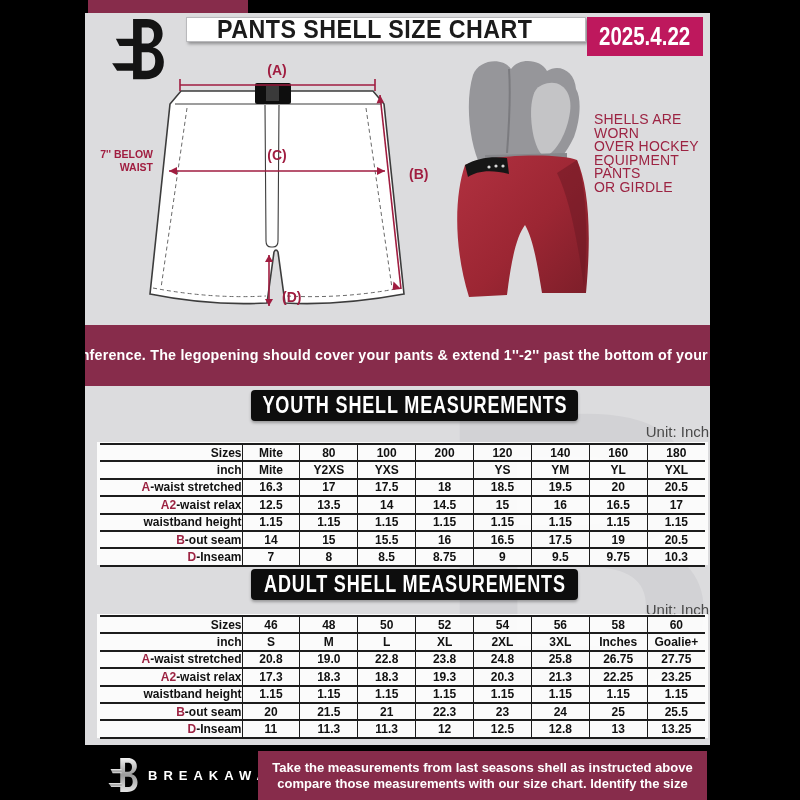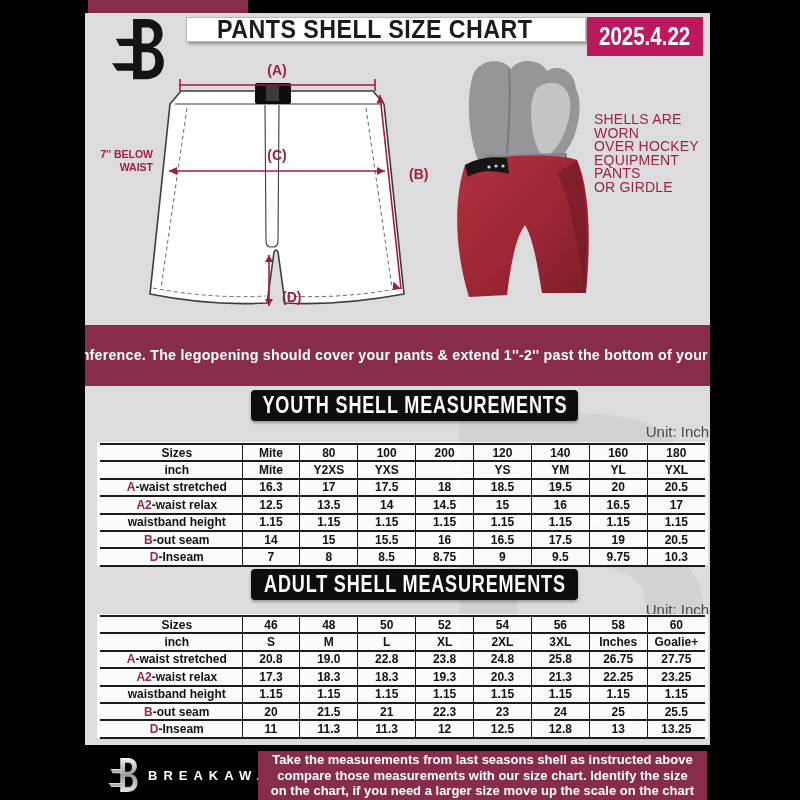--- a/index.html
+++ b/index.html
@@ -38,21 +38,21 @@
                    transform:scale(.82,1.05);white-space:nowrap;}
   .unit{position:absolute;left:15px;width:625px;text-align:right;z-index:1;
         font-size:15px;color:#4a4a4a;}
   
   .panel{position:absolute;left:12px;width:611px;background:rgba(255,255,255,.88);z-index:1;}
   table.meas{border-collapse:collapse;table-layout:fixed;width:605px;margin:1px 0 0 3px;}
   table.meas td{height:17.4px;padding:0;font-size:12px;font-weight:bold;color:#111;
                 text-align:center;border-top:2px solid #1c1c1c;overflow:hidden;white-space:nowrap;}
   table.meas tr:last-child td{border-bottom:2.5px solid #1c1c1c;}
   table.meas td+td{border-left:1.5px solid #1c1c1c;}
-  table.meas td.lbl{width:142px;text-align:center;padding-left:12px;margin-top:40px;}
+  table.meas td.lbl{width:142px;text-align:right;padding-left:12px;margin-top:40px;}
   table.meas .pfx{color:#9c2342;}
   
   .footer-logo{position:absolute;left:106px;top:758px;width:34px;height:36px;}
   .footer-brand{position:absolute;left:148px;top:768px;color:#fff;font-size:13px;font-weight:bold;
                 letter-spacing:6px;white-space:nowrap;}
   .footer-box{position:absolute;left:258px;top:751px;width:449px;height:49px;background:#872c4b;
               display:flex;flex-direction:column;justify-content:center;align-items:center;}
   .footer-box div{color:#fff;font-size:13px;font-weight:bold;line-height:15.5px;white-space:nowrap;}
 </style>
 </head>
@@ -349,15 +349,14 @@
     <path d="M18 0 h11 c8 0 13 5 13 12 c0 6 -4 10 -8 11 c5 1 9 6 9 12 c0 9 -6 14 -15 14 h-10 z
              M25 7 v13 h4 c4 0 6 -3 6 -7 c0 -4 -2 -6 -6 -6 z
              M25 27 v15 h4 c5 0 7 -3 7 -8 c0 -5 -2 -7 -7 -7 z" fill="url(#silverG)"></path>
     <path d="M4 16 h16 v6 h-13 z" fill="url(#silverG)"></path>
     <path d="M1 36 h19 v6 h-15 z" fill="url(#silverG)"></path>
   </svg>
   <div class="footer-brand">BREAKAWAY</div>
   <div class="footer-box">
     <div>Take the measurements from last seasons shell as instructed above</div>
     <div>compare those measurements with our size chart. Identify the size</div>
-    <div>on the chart, if you need a larger size move up the scale on the chart</div>
   </div>
 </div>
 
 </body></html>

